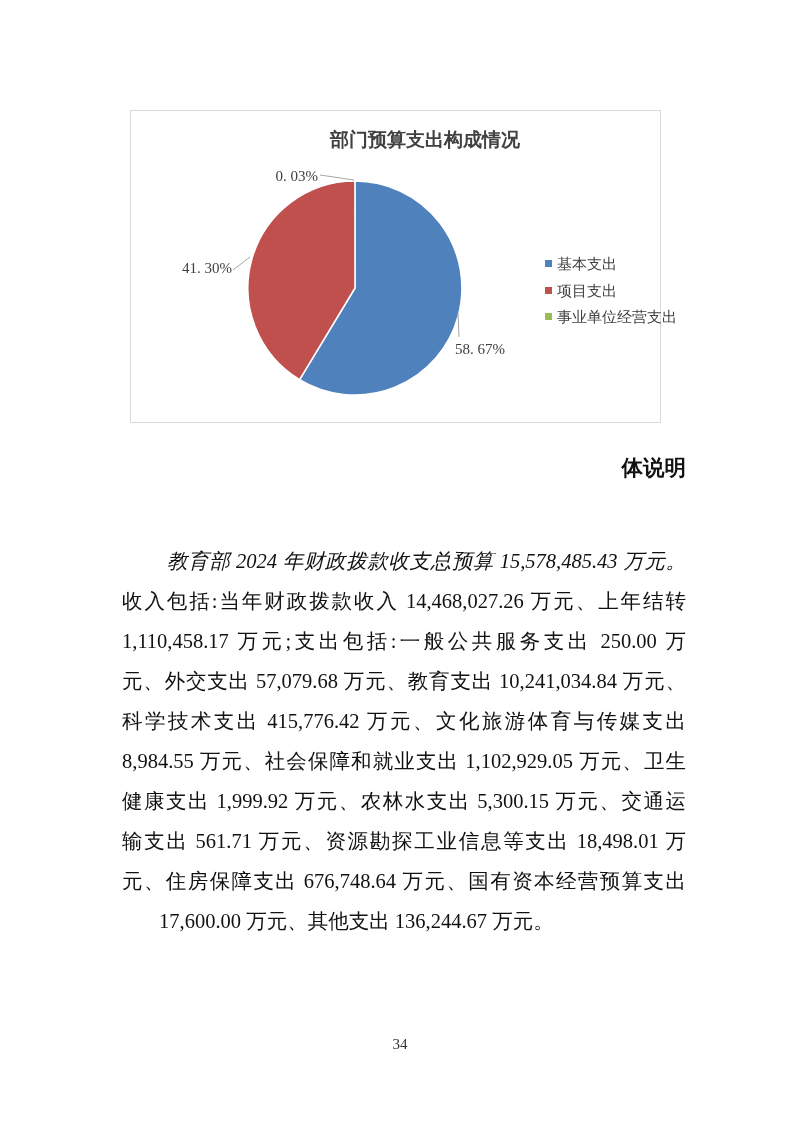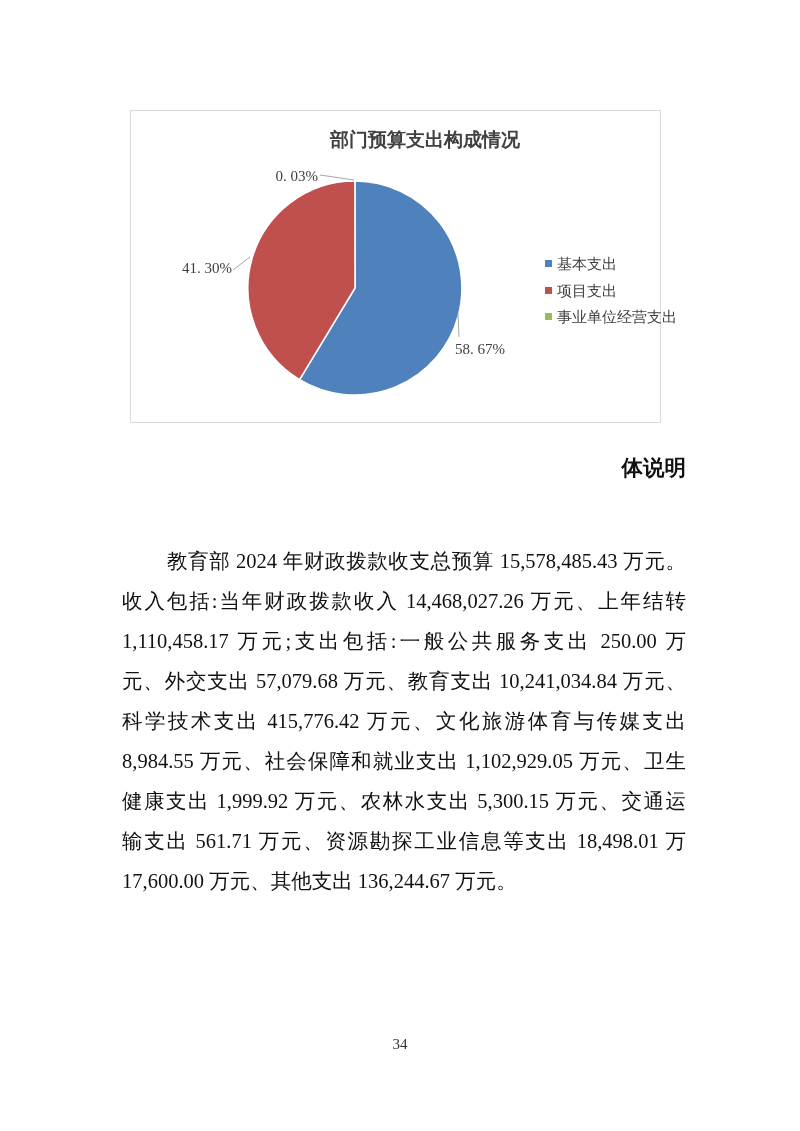--- a/index.html
+++ b/index.html
@@ -68,22 +68,22 @@
     color: #111111;
   }
   .doc-paragraph .p-line {
     height: 40px;
     line-height: 40px;
     text-align: justify;
     text-align-last: justify;
     overflow: hidden;
     white-space: nowrap;
   }
-  .doc-paragraph .p-line.indent { padding-left: 45px; }
-  .doc-paragraph .p-line.last { text-align-last: left; }
+  .doc-paragraph .p-line.indent { padding-left: 45px; font-style: italic; }
+  .doc-paragraph .p-line.last { text-align-last: left; margin-left: 37px; }
 
   .page-number {
     position: absolute;
     left: 0; right: 0;
     top: 1036px;
     text-align: center;
     font-size: 15px;
     color: #333333;
   }
 </style>
@@ -128,18 +128,19 @@
 
   <div class="doc-paragraph">
     <div class="p-line indent">教育部 2024 年财政拨款收支总预算 15,578,485.43 万元。</div>
     <div class="p-line">收入包括:当年财政拨款收入 14,468,027.26 万元、上年结转</div>
     <div class="p-line">1,110,458.17 万元;支出包括:一般公共服务支出 250.00 万</div>
     <div class="p-line">元、外交支出 57,079.68 万元、教育支出 10,241,034.84 万元、</div>
     <div class="p-line">科学技术支出 415,776.42 万元、文化旅游体育与传媒支出</div>
     <div class="p-line">8,984.55 万元、社会保障和就业支出 1,102,929.05 万元、卫生</div>
     <div class="p-line">健康支出 1,999.92 万元、农林水支出 5,300.15 万元、交通运</div>
     <div class="p-line">输支出 561.71 万元、资源勘探工业信息等支出 18,498.01 万</div>
+    <div class="p-line">元、住房保障支出 676,748.64 万元、国有资本经营预算支出</div>
     <div class="p-line last">17,600.00 万元、其他支出 136,244.67 万元。</div>
   </div>
 
   <div class="page-number">34</div>
 
 </div>
 
 </body></html>

